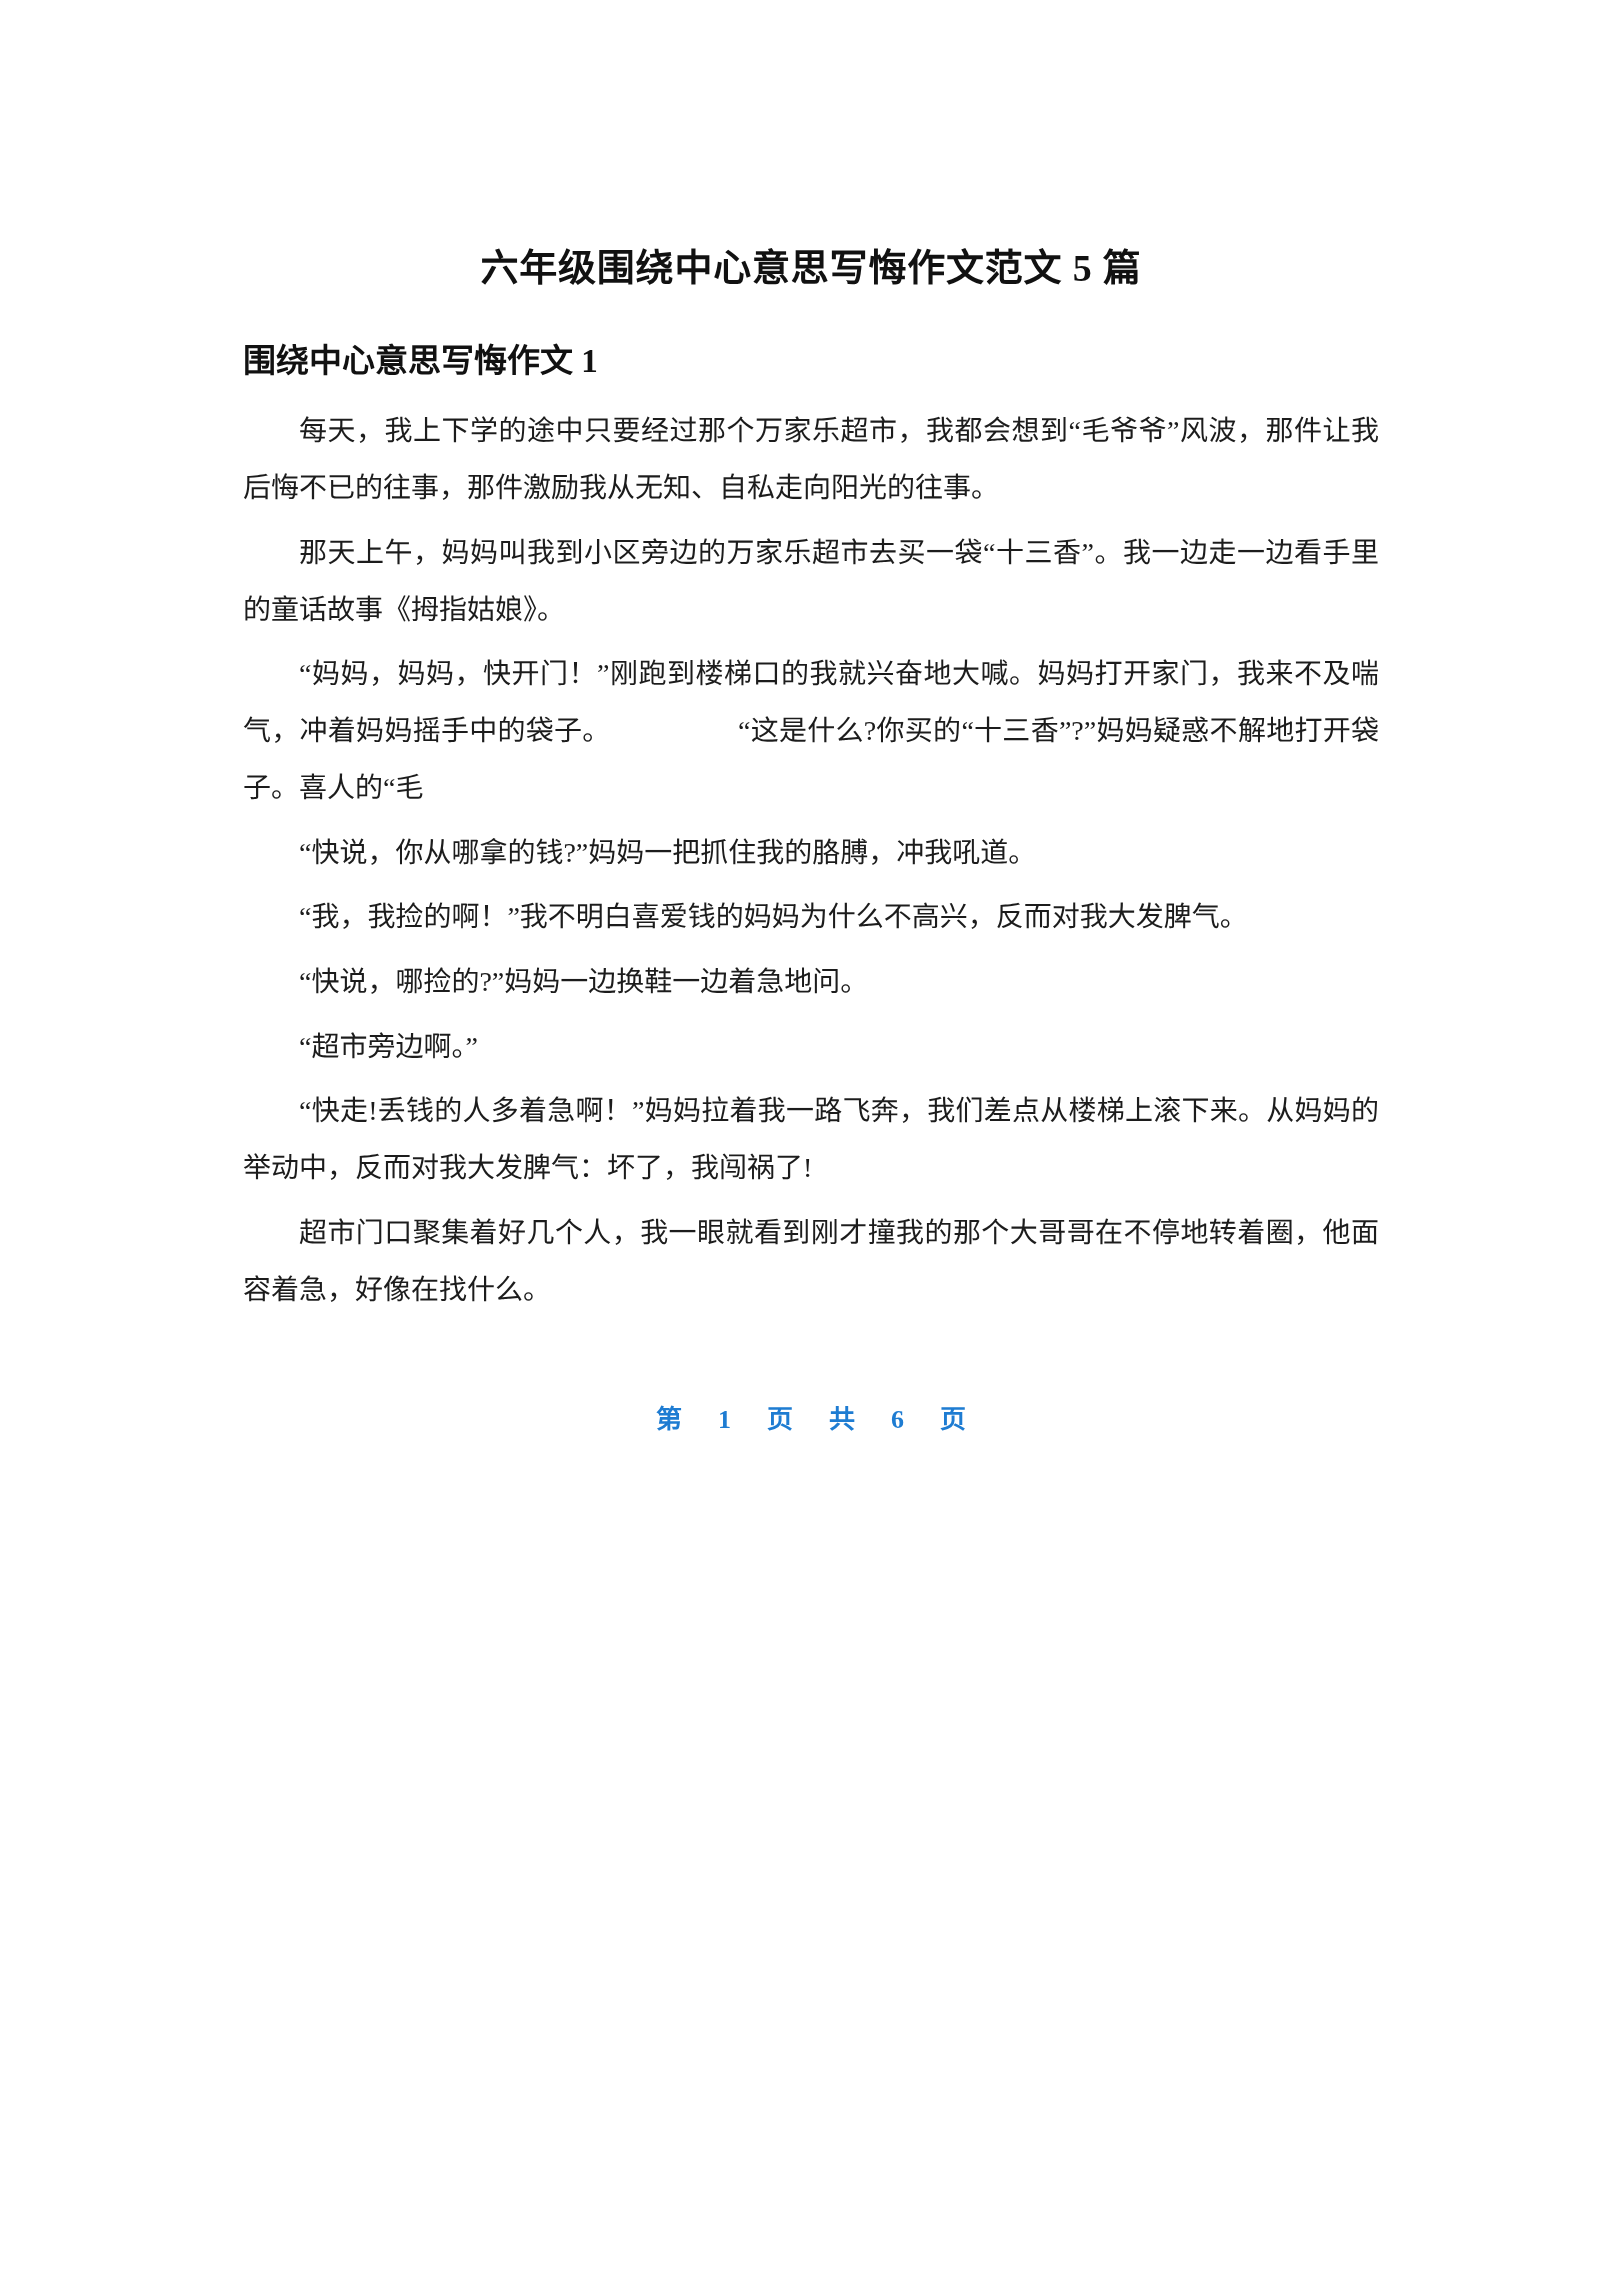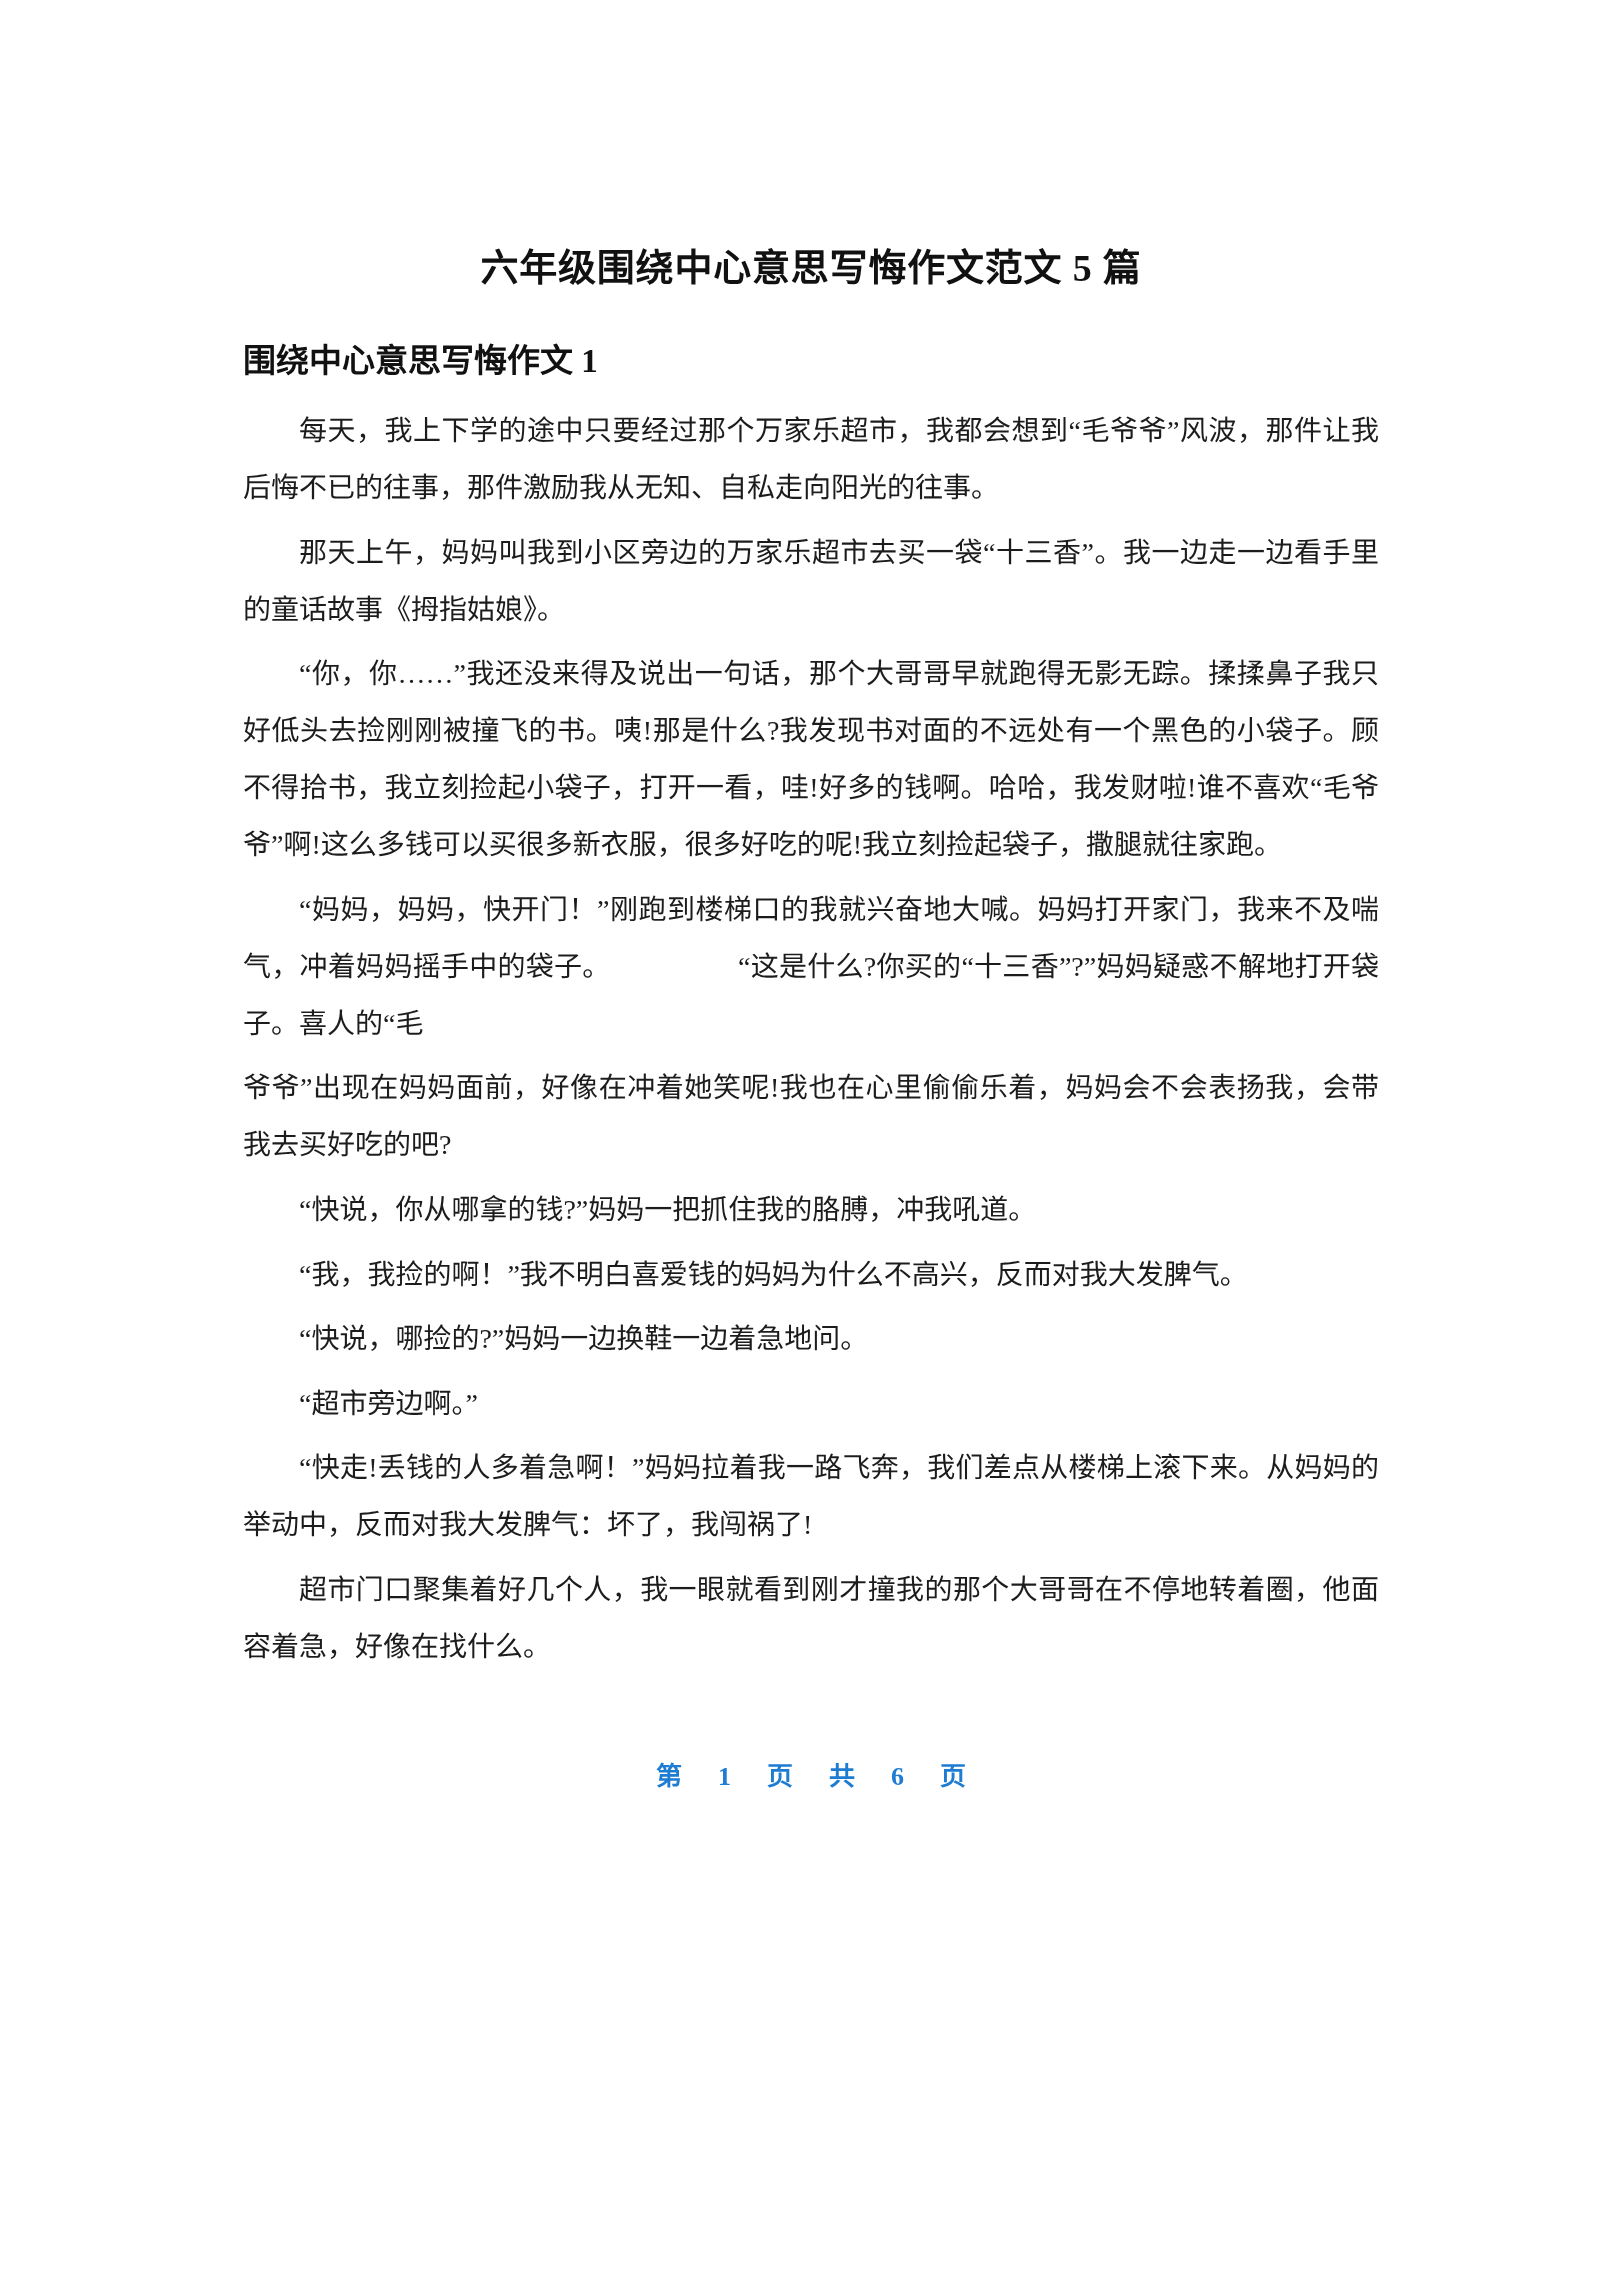--- a/index.html
+++ b/index.html
@@ -58,23 +58,21 @@
 <body>
 
 <div class="page">
 
   <h1 class="doc-title">六年级围绕中心意思写悔作文范文 5 篇</h1>
 
   <h2 class="section-heading">围绕中心意思写悔作文 1</h2>
 
   <p class="para">每天，我上下学的途中只要经过那个万家乐超市，我都会想到“毛爷爷”风波，那件让我后悔不已的往事，那件激励我从无知、自私走向阳光的往事。</p>
   <p class="para">那天上午，妈妈叫我到小区旁边的万家乐超市去买一袋“十三香”。我一边走一边看手里的童话故事《拇指姑娘》。</p>
-  <p class="para">“你，你……”我还没来得及说出一句话，那个大哥哥早就跑得无影无踪。揉揉鼻子我只好低头去捡刚刚被撞飞的书。咦!那是什么?我发现书对面的不远处有一个黑色的小袋子。顾不得拾书，我立刻捡起小袋子，打开一看，哇!好多的钱啊。哈哈，我发财啦!谁不喜欢“毛爷爷”啊!这么多钱可以买很多新衣服，很多好吃的呢!我立刻捡起袋子，撒腿就往家跑。</p>
   <p class="para">“妈妈，妈妈，快开门！”刚跑到楼梯口的我就兴奋地大喊。妈妈打开家门，我来不及喘气，冲着妈妈摇手中的袋子。　　　　　“这是什么?你买的“十三香”?”妈妈疑惑不解地打开袋子。喜人的“毛</p>
-  <p class="para noindent">爷爷”出现在妈妈面前，好像在冲着她笑呢!我也在心里偷偷乐着，妈妈会不会表扬我，会带我去买好吃的吧?</p>
   <p class="para">“快说，你从哪拿的钱?”妈妈一把抓住我的胳膊，冲我吼道。</p>
   <p class="para">“我，我捡的啊！”我不明白喜爱钱的妈妈为什么不高兴，反而对我大发脾气。</p>
   <p class="para">“快说，哪捡的?”妈妈一边换鞋一边着急地问。</p>
   <p class="para">“超市旁边啊。”</p>
   <p class="para">“快走!丢钱的人多着急啊！”妈妈拉着我一路飞奔，我们差点从楼梯上滚下来。从妈妈的举动中，反而对我大发脾气：坏了，我闯祸了!</p>
   <p class="para">超市门口聚集着好几个人，我一眼就看到刚才撞我的那个大哥哥在不停地转着圈，他面容着急，好像在找什么。</p>
 
   <div class="footer">
     <span class="fpart">第</span><span class="fpart">1</span><span class="fpart">页</span><span class="fpart">共</span><span class="fpart">6</span><span class="fpart">页</span>
   </div>

